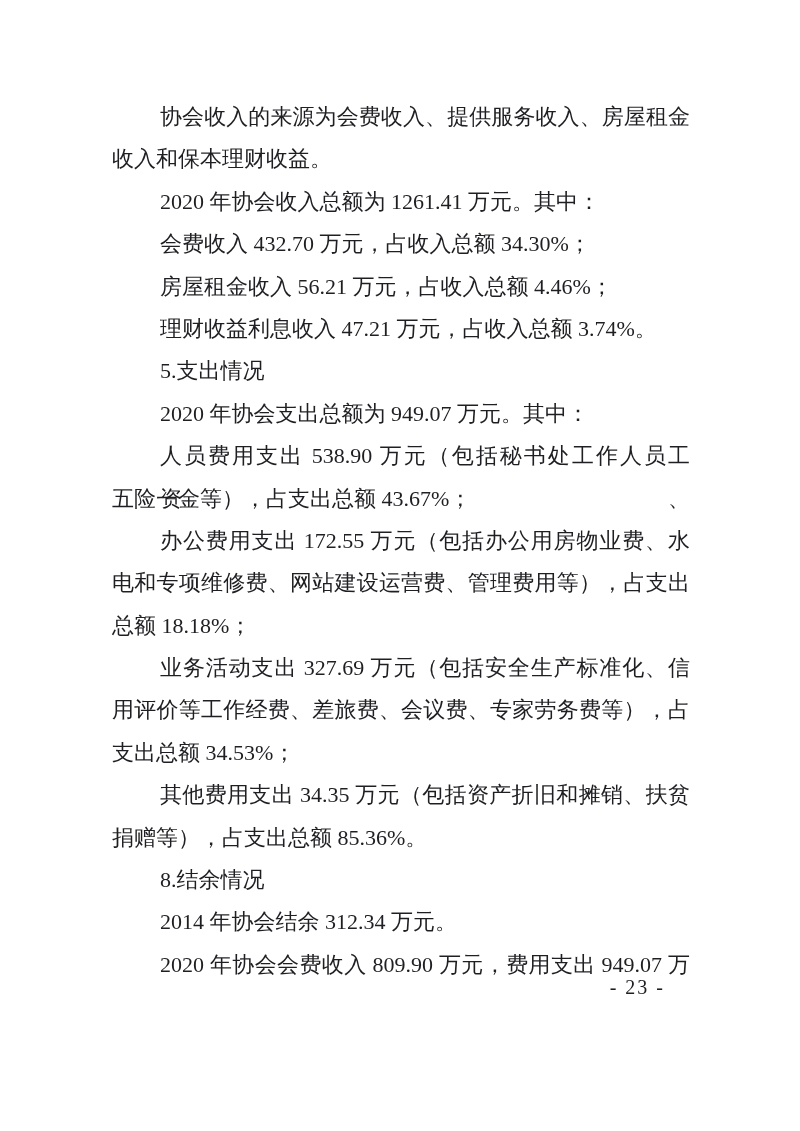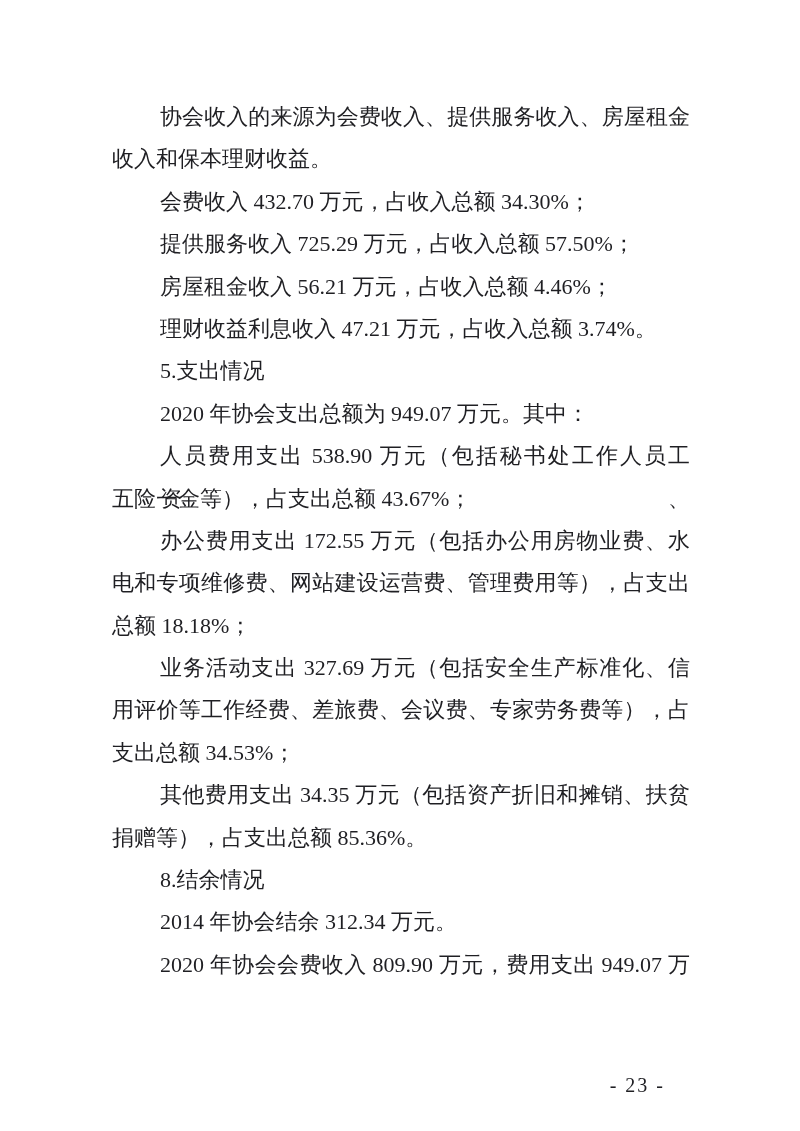--- a/index.html
+++ b/index.html
@@ -36,36 +36,36 @@
     padding-left: 48px;
   }
   .line.fill {
     white-space: normal;
     text-align: justify;
     text-align-last: justify;
     text-justify: inter-character;
   }
   .footer {
     position: absolute;
-    top: 1074px;
+    top: 976px;
     right: 135px;
     font-size: 20px;
     letter-spacing: 2px;
     color: #1f1f23;
   }
 </style>
 </head>
 <body>
 
 <div class="page">
   <div class="text-block" id="text-block">
       <div class="line indent fill">协会收入的来源为会费收入、提供服务收入、房屋租金</div>
       <div class="line">收入和保本理财收益。</div>
+      <div class="line indent">2020 年协会收入总额为 1261.41 万元。其中：</div>
       <div class="line indent">会费收入 432.70 万元，占收入总额 34.30%；</div>
-      <div class="line indent">提供服务收入 725.29 万元，占收入总额 57.50%；</div>
       <div class="line indent">房屋租金收入 56.21 万元，占收入总额 4.46%；</div>
       <div class="line indent">理财收益利息收入 47.21 万元，占收入总额 3.74%。</div>
       <div class="line indent">5.支出情况</div>
       <div class="line indent">2020 年协会支出总额为 949.07 万元。其中：</div>
       <div class="line indent fill">人员费用支出 538.90 万元（包括秘书处工作人员工资、</div>
       <div class="line">五险一金等），占支出总额 43.67%；</div>
       <div class="line indent fill">办公费用支出 172.55 万元（包括办公用房物业费、水</div>
       <div class="line fill">电和专项维修费、网站建设运营费、管理费用等），占支出</div>
       <div class="line">总额 18.18%；</div>
       <div class="line indent fill">业务活动支出 327.69 万元（包括安全生产标准化、信</div>

